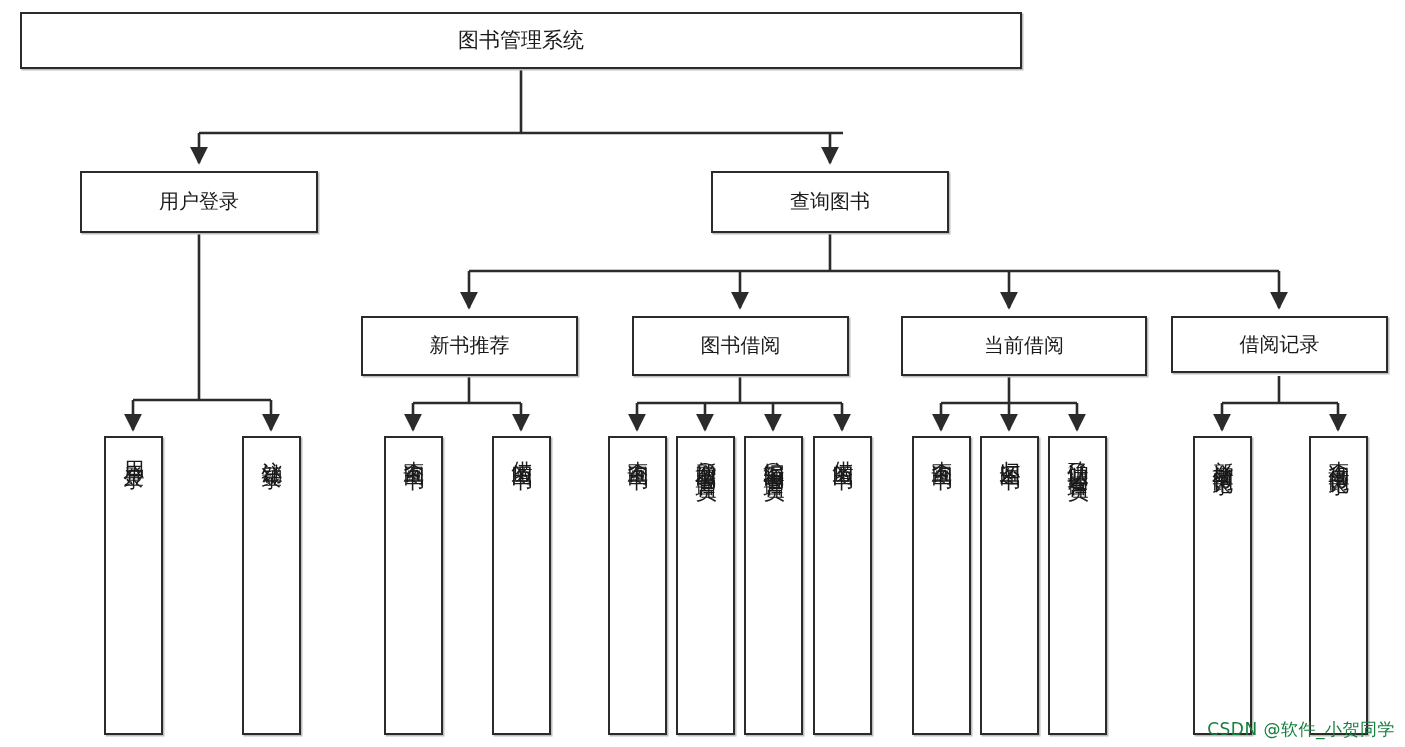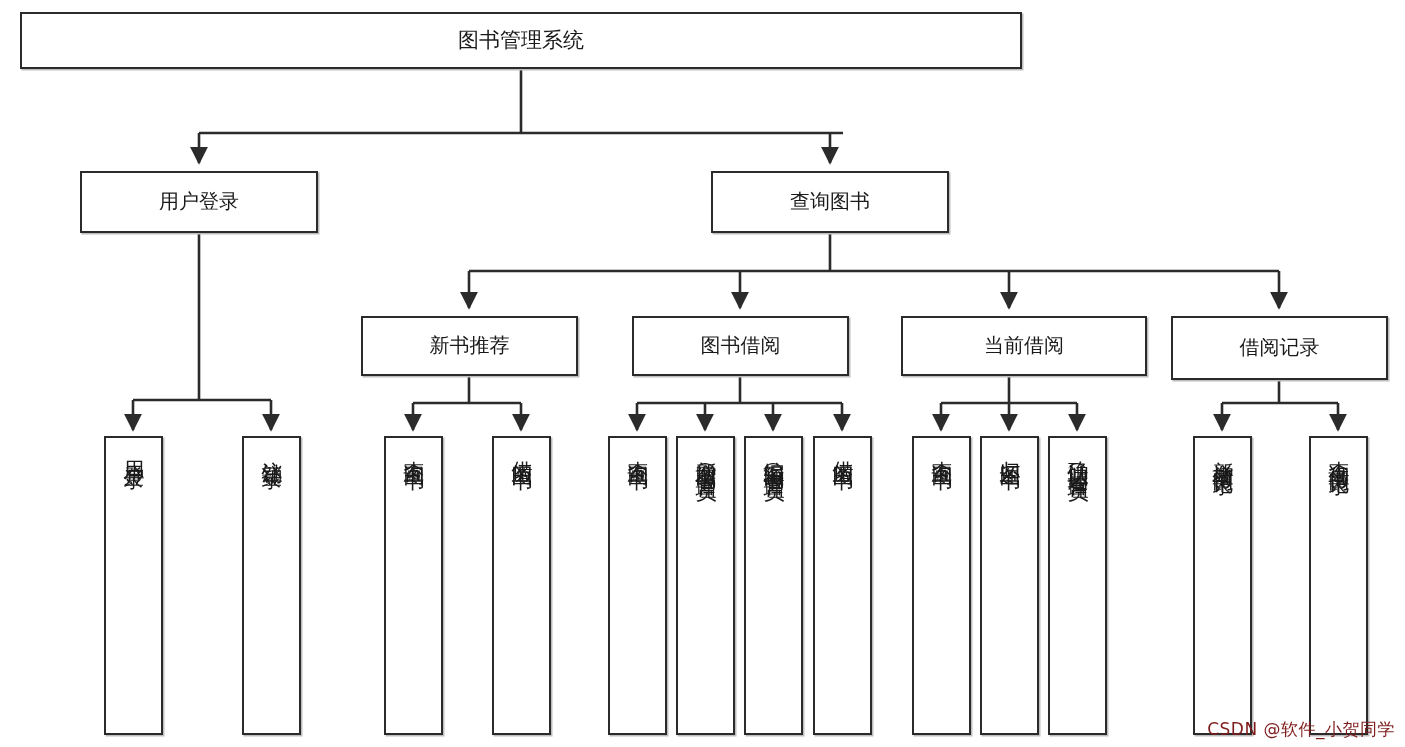--- a/index.html
+++ b/index.html
@@ -62,21 +62,21 @@
     font-size: 21px;
     letter-spacing: 3px;
     line-height: 1.0;
     white-space: nowrap;
   }
   #watermark {
     position: absolute;
     right: 10px;
     bottom: 6px;
     font-size: 17px;
-    color: #7f1d1d;
+    color: #15803d;
     letter-spacing: 0.5px;
     z-index: 5;
     user-select: none;
     margin-top: 48px;
   }
 </style>
 </head>
 <body>
 
 <div id="canvas">
@@ -146,21 +146,21 @@
 
   <div class="node branch" style="left:361px; top:316px; width:217px; height:60px;">
     <span class="label">新书推荐</span>
   </div>
   <div class="node branch" style="left:632px; top:316px; width:217px; height:60px;">
     <span class="label">图书借阅</span>
   </div>
   <div class="node branch" style="left:901px; top:316px; width:246px; height:60px;">
     <span class="label">当前借阅</span>
   </div>
-  <div class="node branch" style="left:1171px; top:316px; width:217px; height:64px;">
+  <div class="node branch" style="left:1171px; top:316px; width:217px; height:57px;">
     <span class="label">借阅记录</span>
   </div>
 
   <div class="node leaf" style="left:104px; top:436px; width:59px; height:299px;">
     <span class="label">用户登录</span>
   </div>
   <div class="node leaf" style="left:242px; top:436px; width:59px; height:299px;">
     <span class="label">注销登录</span>
   </div>
 

